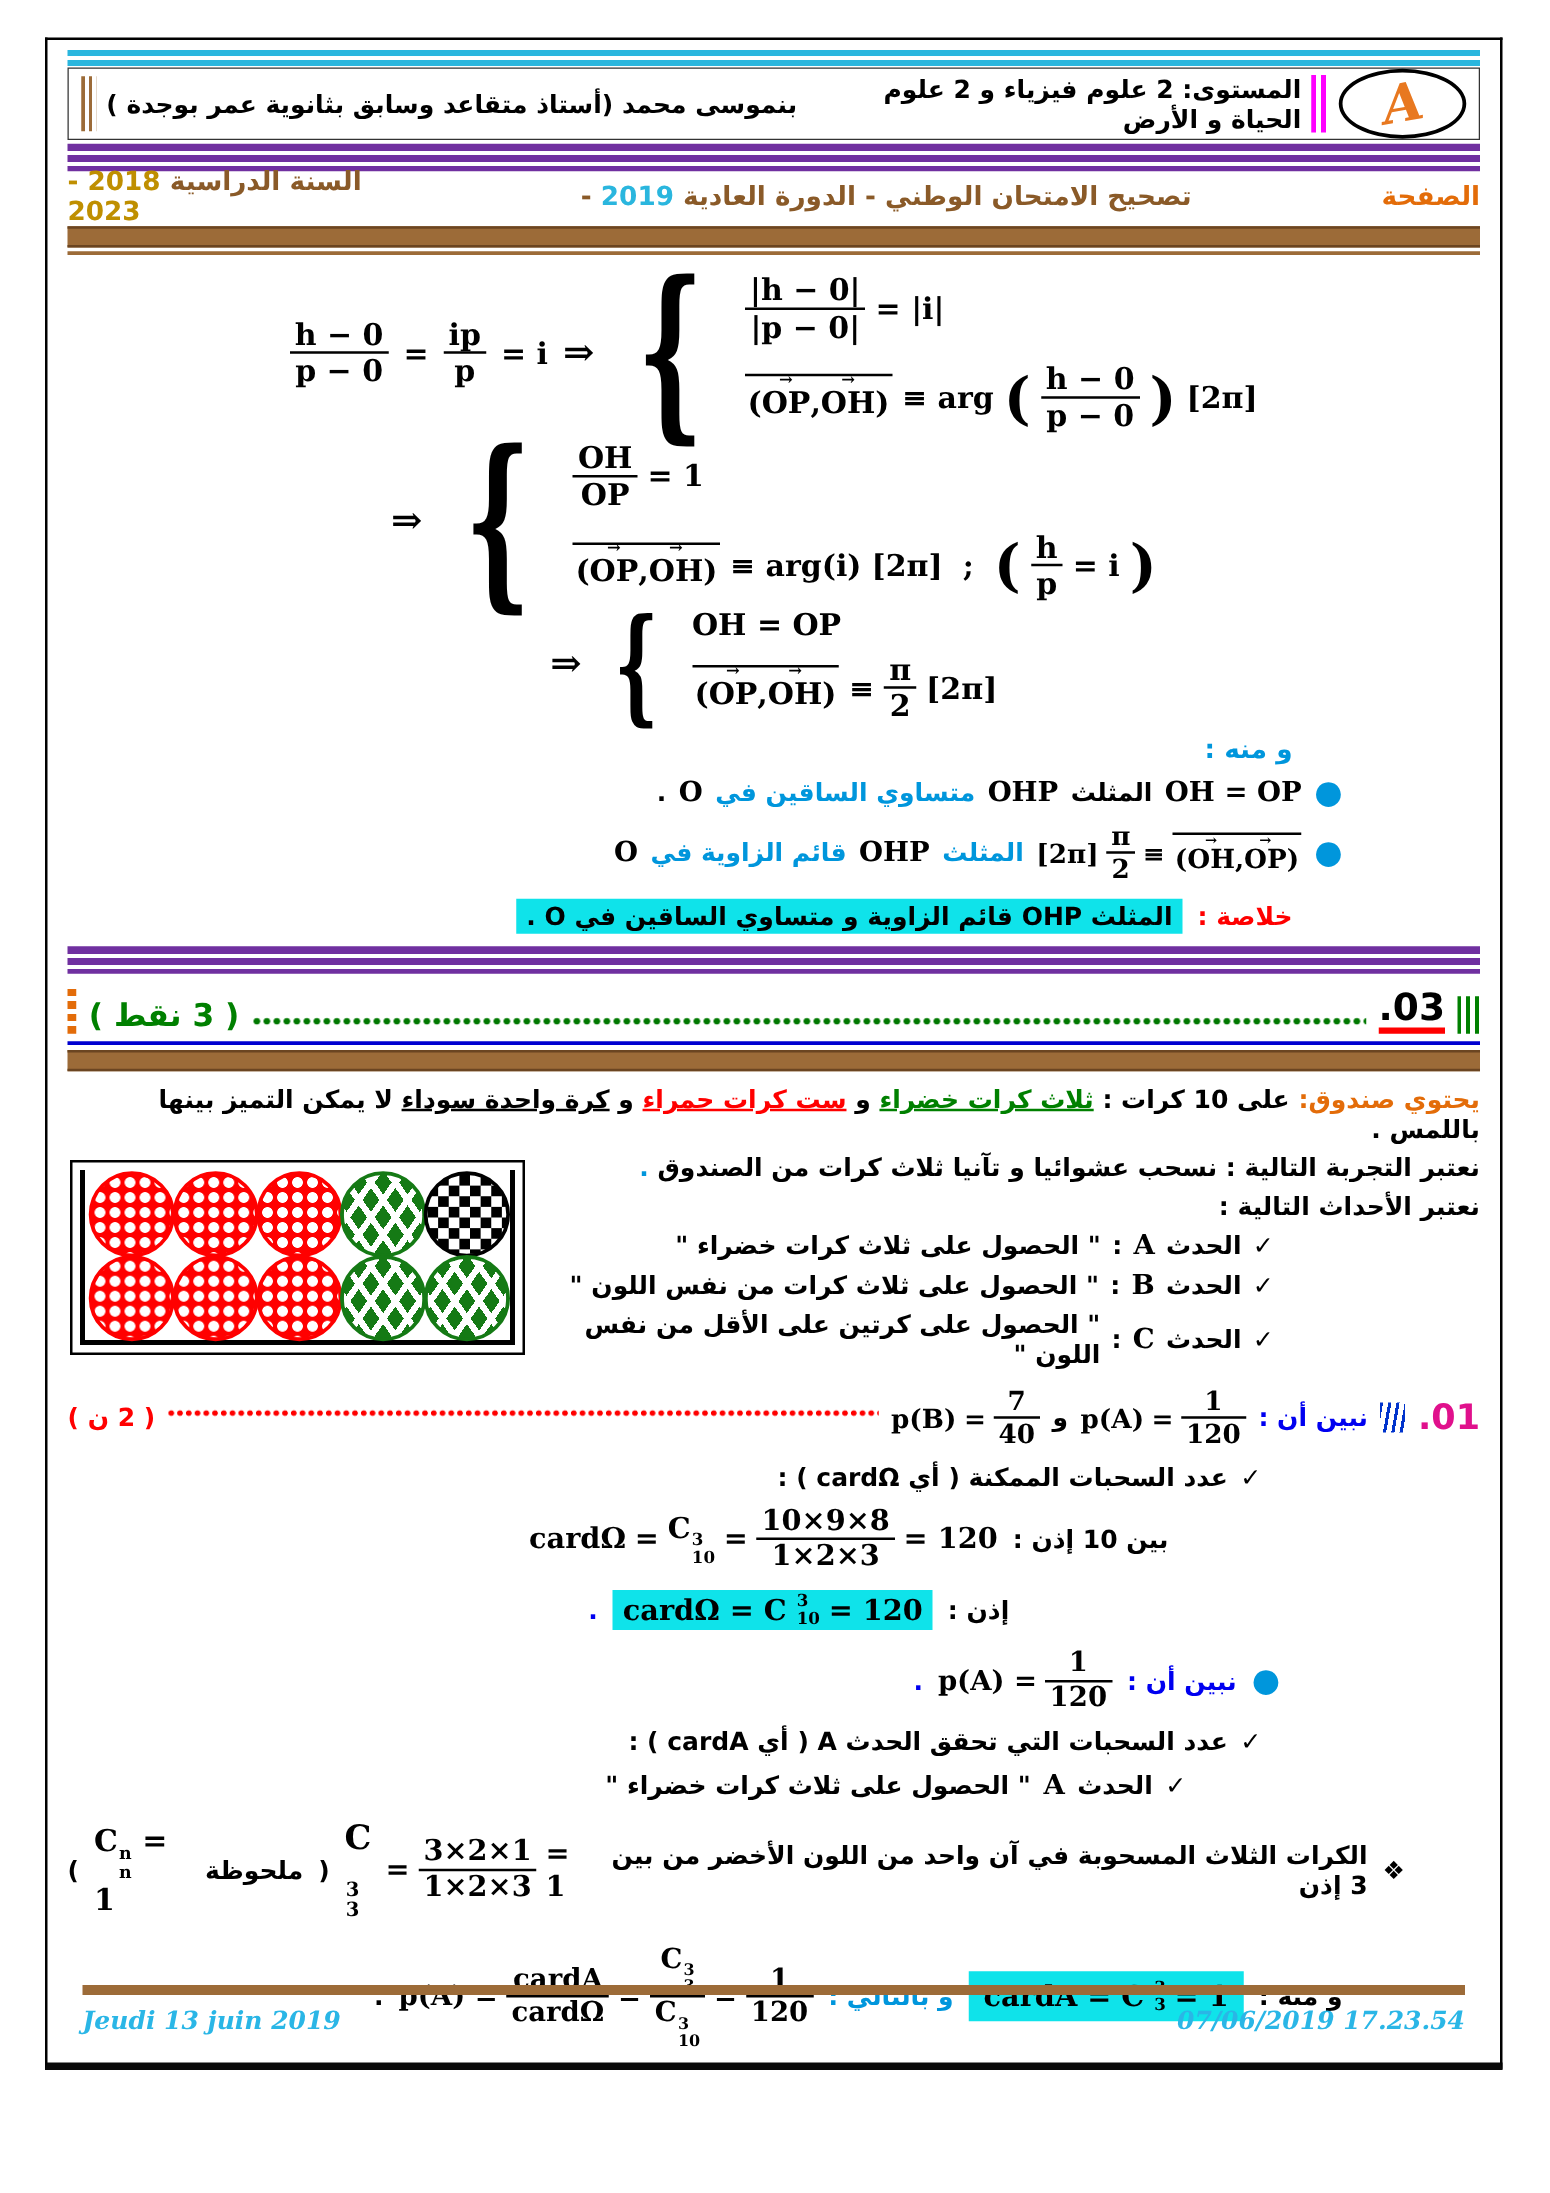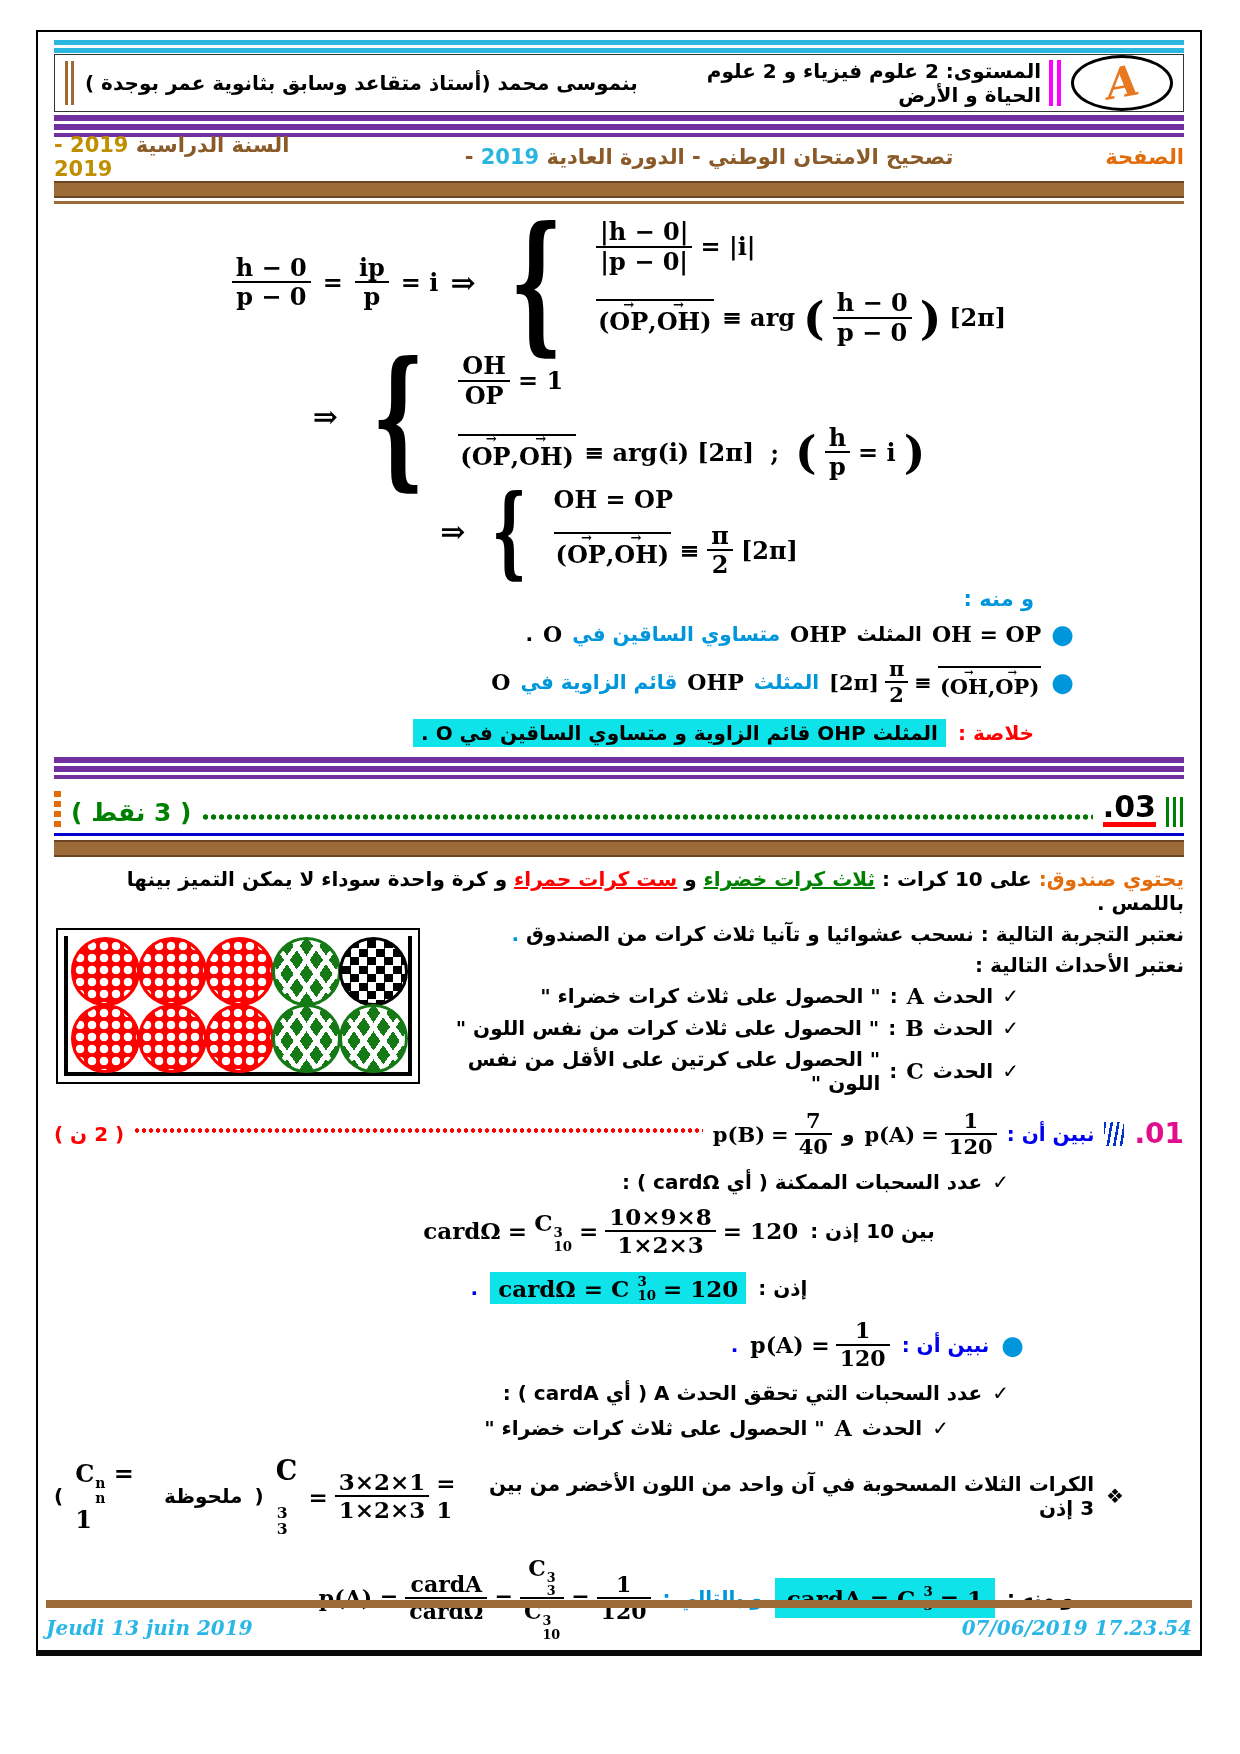--- a/index.html
+++ b/index.html
@@ -44,21 +44,21 @@
   
   .ar{direction:rtl;font-weight:bold;font-size:20px;color:#000;}
   .sky{color:#0096dc;} .blue{color:#0000f0;} .red{color:#ff0000;} .grn{color:#008000;}
   .org{color:#e36c09;} .mag{color:#ff00ff;} .crim{color:#e0108c;}
   .hl{background:#0fe3ea;padding:2px 8px;}
   .lead{padding-right:150px;margin-top:8px;font-size:21px;}
   .bullet{display:flex;direction:rtl;align-items:center;gap:10px;padding-right:110px;margin-top:10px;}
   .dotb{color:#0096dc;font-size:26px;line-height:1;}
   .uln-g{text-decoration:underline;text-decoration-thickness:2px;color:#008000;}
   .uln-r{text-decoration:underline;text-decoration-thickness:2px;color:#ff0000;}
-  .uln-k{text-decoration-thickness:2px;}
+  .uln-k{text-decoration:underline;text-decoration-thickness:2px;}
   
   .secrow{display:flex;direction:rtl;align-items:flex-end;gap:10px;border-bottom:3px solid #0000d0;padding:4px 0 6px 0;margin-top:8px;}
   .secmark{font-size:30px;font-weight:bold;border-bottom:5px solid #ff0000;line-height:1;direction:ltr;}
   .greenbars{width:18px;height:30px;background:repeating-linear-gradient(90deg,#008000 0 3px,transparent 3px 7px);}
   .orangedash{width:7px;height:36px;background:repeating-linear-gradient(0deg,#e36c09 0 6px,transparent 6px 10px);}
   .gdots{flex:1;height:8px;margin-bottom:6px;background-image:radial-gradient(circle at 3.5px 4px,#007800 2.4px,transparent 2.9px);background-size:8px 8px;background-repeat:repeat-x;}
   .rdots{flex:1;height:7px;margin-bottom:8px;background-image:radial-gradient(circle at 3px 3.5px,#ff0000 2px,transparent 2.5px);background-size:7px 7px;background-repeat:repeat-x;}
   
   .figouter{float:left;width:348px;border:2px solid #000;padding:6px;margin:6px 0 4px 2px;}
   .tray{border-left:4px solid #000;border-right:4px solid #000;border-bottom:4px solid #000;padding:2px 4px 0 4px;}
@@ -67,21 +67,21 @@
   .ball.red{border:3px solid #ff0000;background-color:#ff0000;background-image:radial-gradient(circle,#fff 4px,transparent 4.6px);background-size:12px 12px;}
   .ball.green{border:3px solid #157a15;background-color:#157a15;
      background-image:repeating-linear-gradient(55deg,#fff 0 5px,transparent 5px 16px),repeating-linear-gradient(-55deg,#fff 0 5px,transparent 5px 16px);}
   .ball.black{border:3px solid #000;background-color:#fff;background-image:repeating-conic-gradient(#000 0% 25%,#fff 0% 50%);background-size:17px 17px;}
   .exline{margin-top:7px;}
   .evrow{display:flex;direction:rtl;align-items:center;gap:9px;padding-right:165px;margin-top:6px;}
   .q1row{display:flex;direction:rtl;align-items:center;gap:10px;margin-top:14px;clear:both;}
   .bluehatch{width:20px;height:24px;background:repeating-linear-gradient(100deg,#0033cc 0 2.5px,transparent 2.5px 6.5px);}
   .chk{padding-right:175px;margin-top:10px;display:flex;direction:rtl;gap:10px;align-items:center;}
   .ctr{display:flex;direction:rtl;align-items:center;gap:12px;margin-top:10px;}
-  .footer{position:absolute;left:0;right:0;bottom:10px;padding:0 8px;}
+  .footer{position:absolute;left:0;right:0;bottom:22px;padding:0 28px;}
   .fbar{height:8px;background:#9c6b38;margin-bottom:8px;}
   .fdates{display:flex;justify-content:space-between;font-family:"DejaVu Serif",serif;font-style:italic;font-weight:bold;font-size:20px;color:#2ab6e6;}
 </style>
 </head>
 <body>
 
 <div class="page">
 
   <div class="cyanrule"></div>
   <div class="hrow1">
@@ -90,21 +90,21 @@
     <div class="hlevel ar">المستوى: 2 علوم فيزياء و 2 علوم الحياة و الأرض</div>
     <div class="magentabars"></div>
     <div class="logo">
         <span>A</span>
       </div>
   </div>
   <div class="purplerule"></div>
   <div class="hrow2">
     <div class="hyears" dir="rtl">
       <span>السنة الدراسية</span>
-      <span class="gold">2019 - 2019</span>
+      <span class="gold">2018 - 2023</span>
     </div>
     <div class="htitle" dir="rtl">
       <span>تصحيح الامتحان الوطني  - الدورة العادية</span>
       <span class="cyan">2019</span>
       <span>-</span>
     </div>
     <div class="hpage">الصفحة</div>
   </div>
   <div class="brownbar"></div>
   <div class="brownline"></div>

